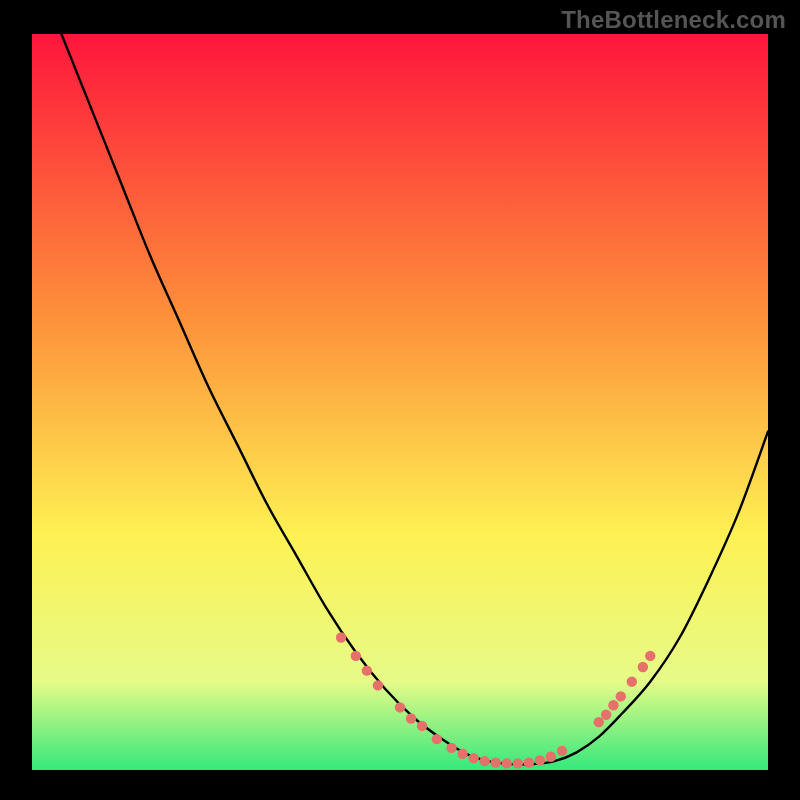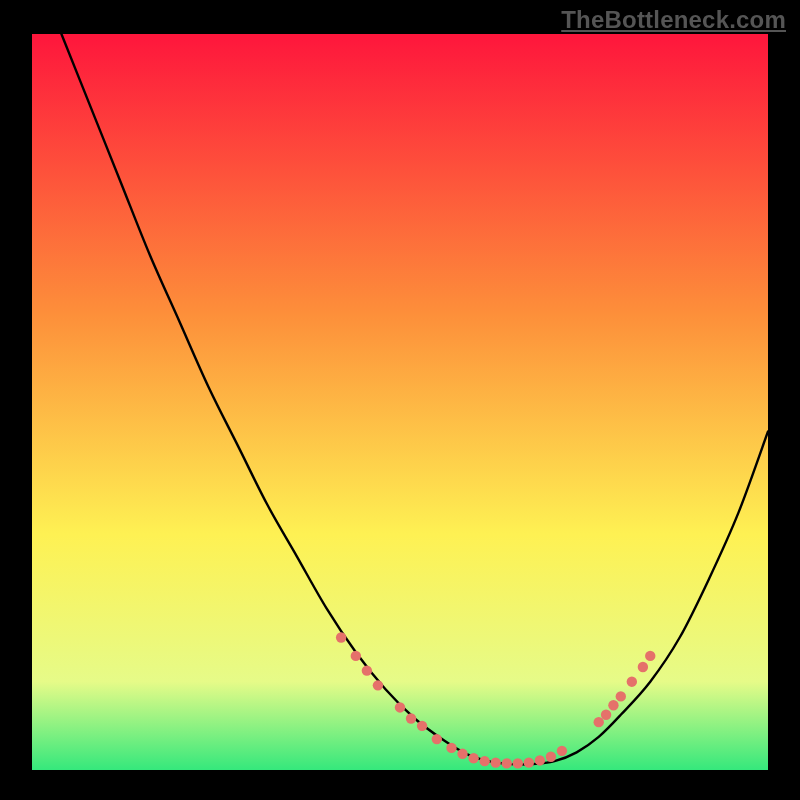--- a/index.html
+++ b/index.html
@@ -19,21 +19,20 @@
   }
   .watermark {
     position: absolute;
     top: 6px;
     right: 14px;
     color: #555;
     font-size: 24px;
     font-weight: 600;
     letter-spacing: 0.2px;
     user-select: none;
-    text-decoration: underline;
   }
   .plot-wrap {
     position: absolute;
     left: 32px;
     top: 34px;
     width: 736px;
     height: 736px;
     background: #000;
   }
   svg {

